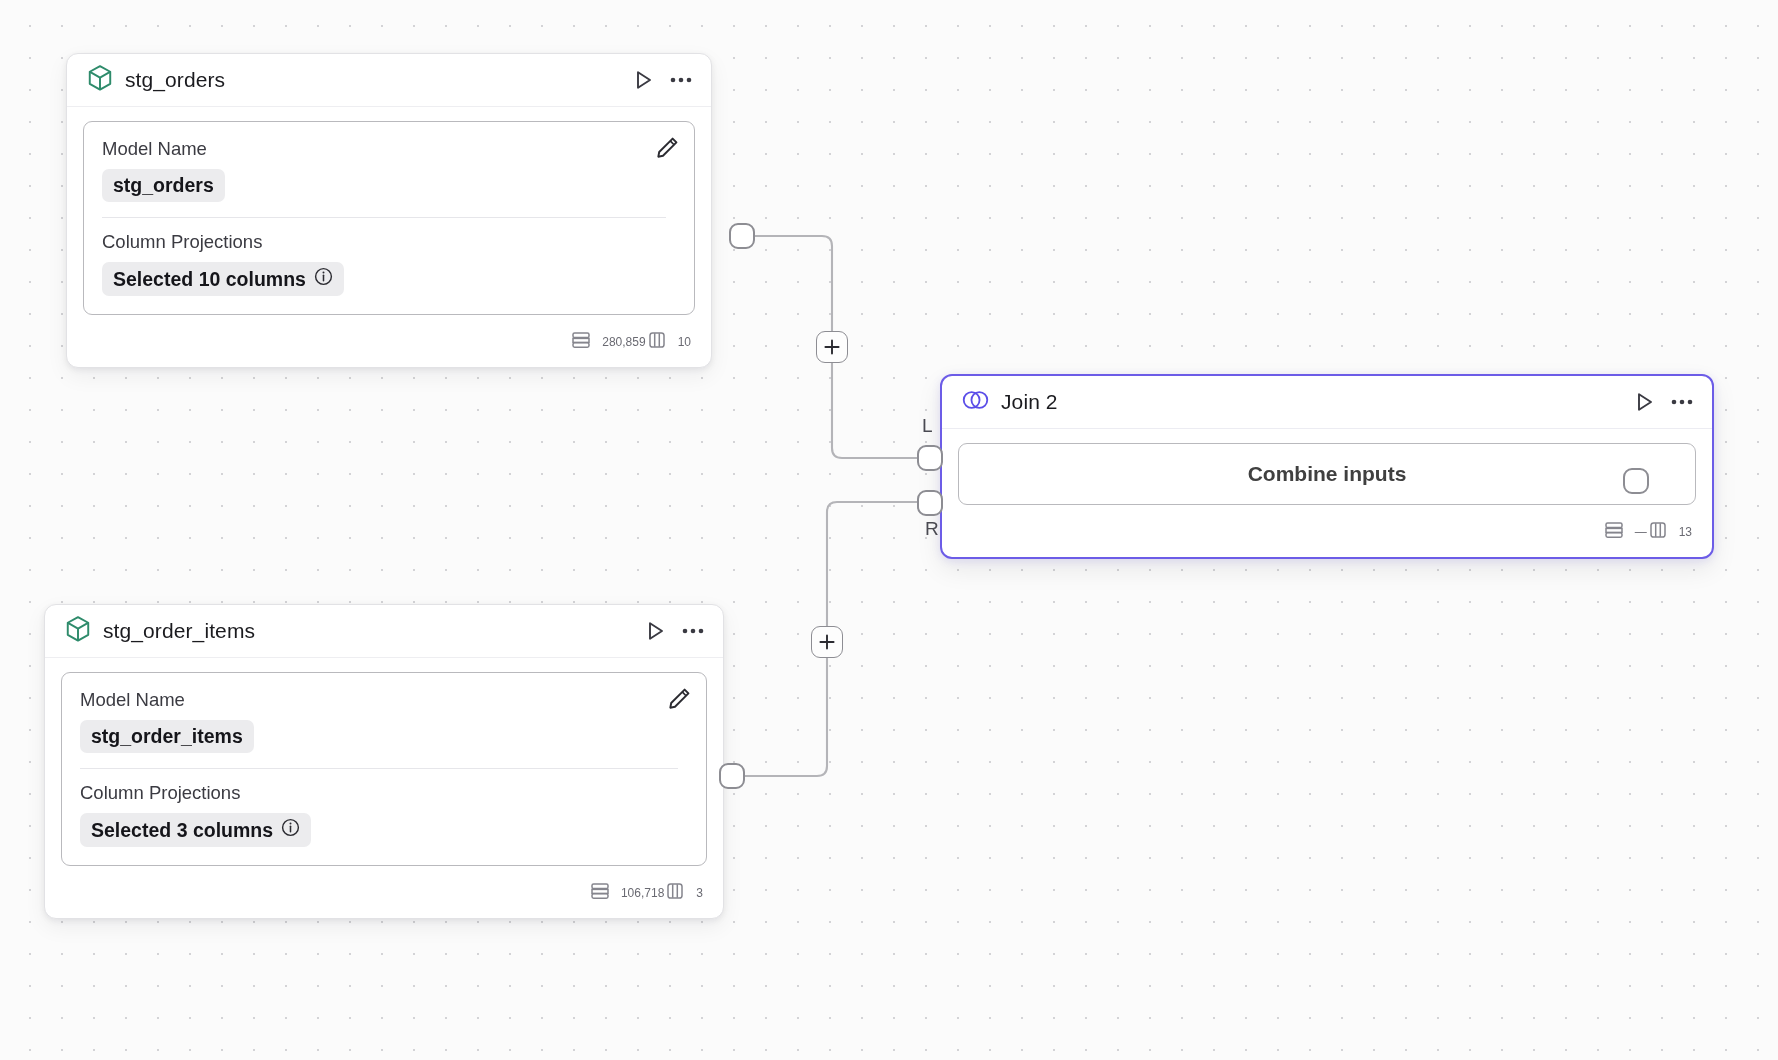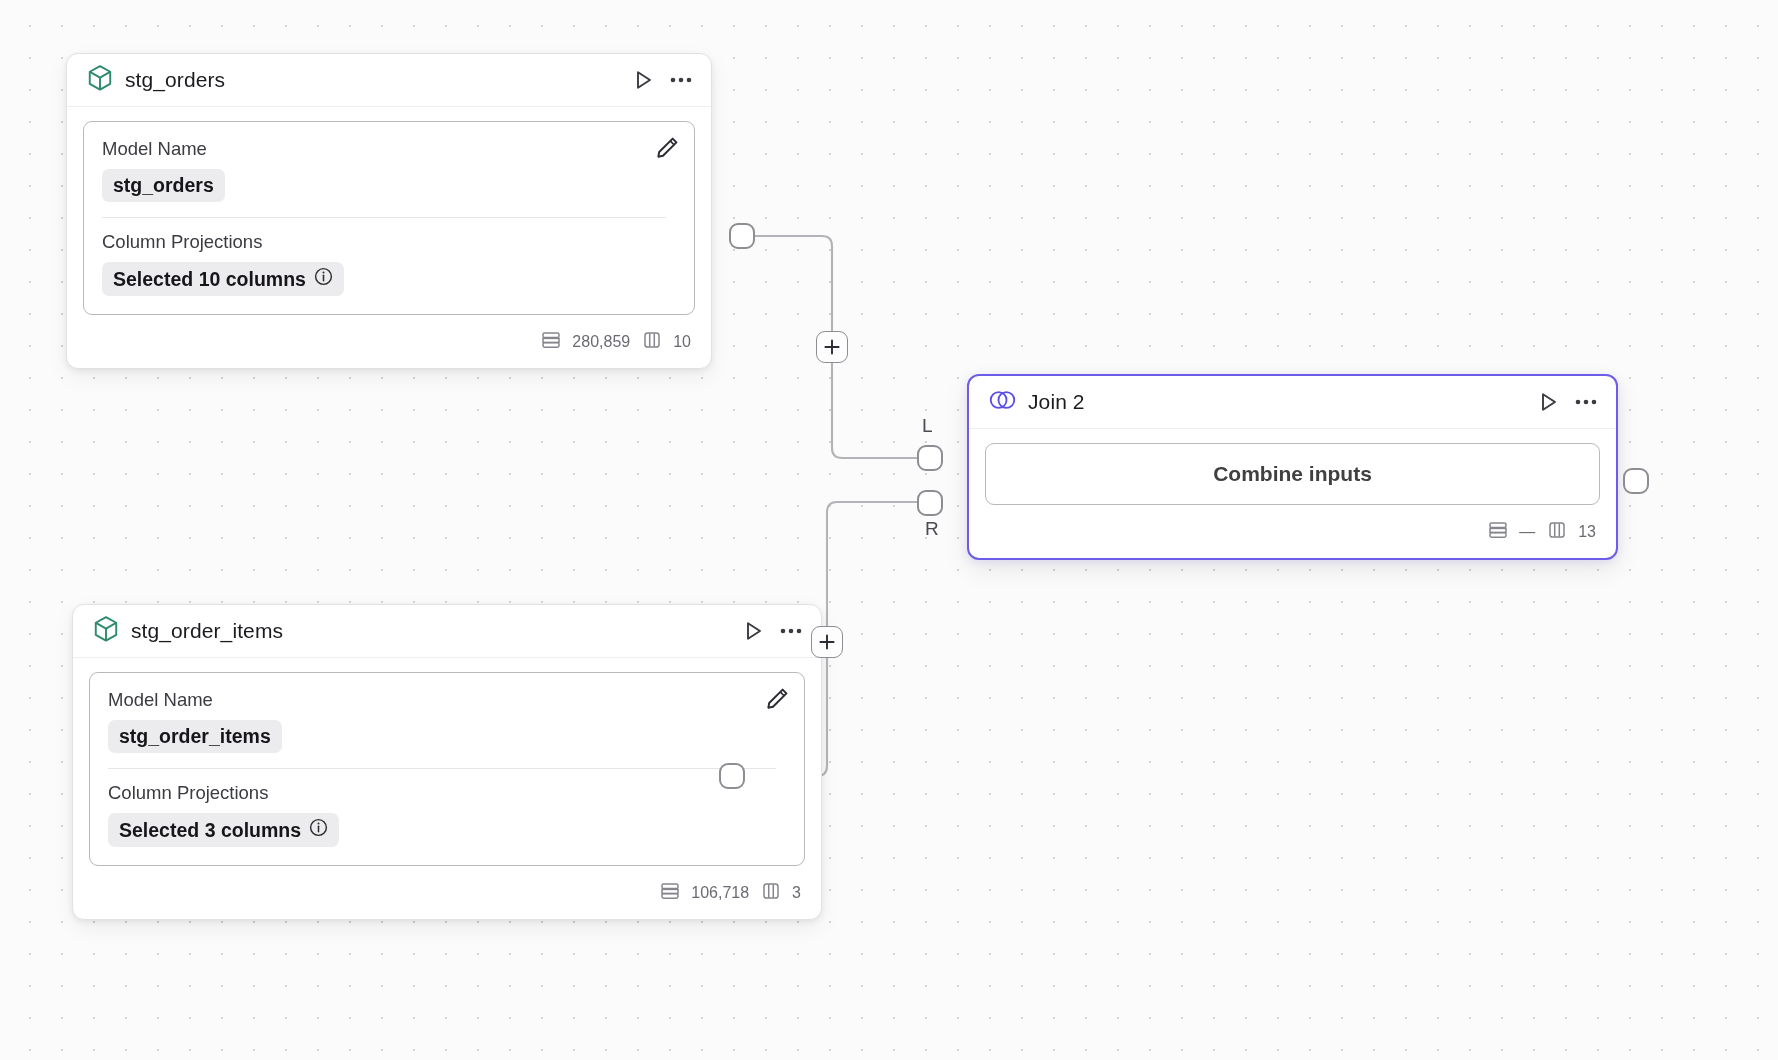--- a/index.html
+++ b/index.html
@@ -119,23 +119,23 @@
   .edit-btn {
     position: absolute;
     top: 13px;
     right: 14px;
   }
 
   .node-footer {
     display: flex;
     align-items: center;
     justify-content: flex-end;
-    gap: 11px;
+    gap: 0;
     padding: 6px 20px 13px 20px;
-    font-size: 16px;
+    font-size: 12px;
     color: #6a6a72;
     margin-left: 36px;
   }
   .stat { display: flex; align-items: center; gap: 10px; }
   .stat-val { color: #6a6a72; }
 
   
   .combine-box {
     border: 1px solid #b9b9bd;
     border-radius: 9px;
@@ -267,21 +267,21 @@
             <path d="M8.7 4.2 L8.7 17.8 M13.3 4.2 L13.3 17.8" stroke="#85858d" stroke-width="1.5"></path>
           </svg>
         </span>
         <span class="stat-val">10</span>
       </span>
     </div>
   </div>
 
   <div class="port" style="left:729px; top:223px;"></div>
 
-  <div class="node" style="left:72px; top:604px; width:750px;">
+  <div class="node" style="left:44px; top:604px; width:680px;">
     <div class="node-header">
       <span>
         <svg width="26" height="28" viewBox="0 0 24 26" fill="none">
           <path d="M12 2 L21.5 7.2 L21.5 18.4 L12 23.8 L2.5 18.4 L2.5 7.2 Z" stroke="#2e8b6b" stroke-width="1.8" stroke-linejoin="round"></path>
           <path d="M2.7 7.3 L12 12.6 L21.3 7.3" stroke="#2e8b6b" stroke-width="1.8" stroke-linejoin="round"></path>
           <path d="M12 12.6 L12 23.6" stroke="#2e8b6b" stroke-width="1.8"></path>
         </svg>
       </span>
       <span class="node-title">stg_order_items</span>
       <span class="hdr-actions">
@@ -348,21 +348,21 @@
             <path d="M8.7 4.2 L8.7 17.8 M13.3 4.2 L13.3 17.8" stroke="#85858d" stroke-width="1.5"></path>
           </svg>
         </span>
         <span class="stat-val">3</span>
       </span>
     </div>
   </div>
 
   <div class="port" style="left:719px; top:763px;"></div>
 
-  <div class="node selected" style="left:967px; top:374px; width:651px;">
+  <div class="node selected" style="left:940px; top:374px; width:774px;">
     <div class="node-header">
       <span>
         <svg width="27" height="22" viewBox="0 0 28 22" fill="none">
           <circle cx="10" cy="11" r="8.2" stroke="#5b4ee8" stroke-width="1.9"></circle>
           <circle cx="18" cy="11" r="8.2" stroke="#5b4ee8" stroke-width="1.9"></circle>
         </svg>
       </span>
       <span class="node-title">Join 2</span>
       <span class="hdr-actions">
         <span class="icon-btn">

